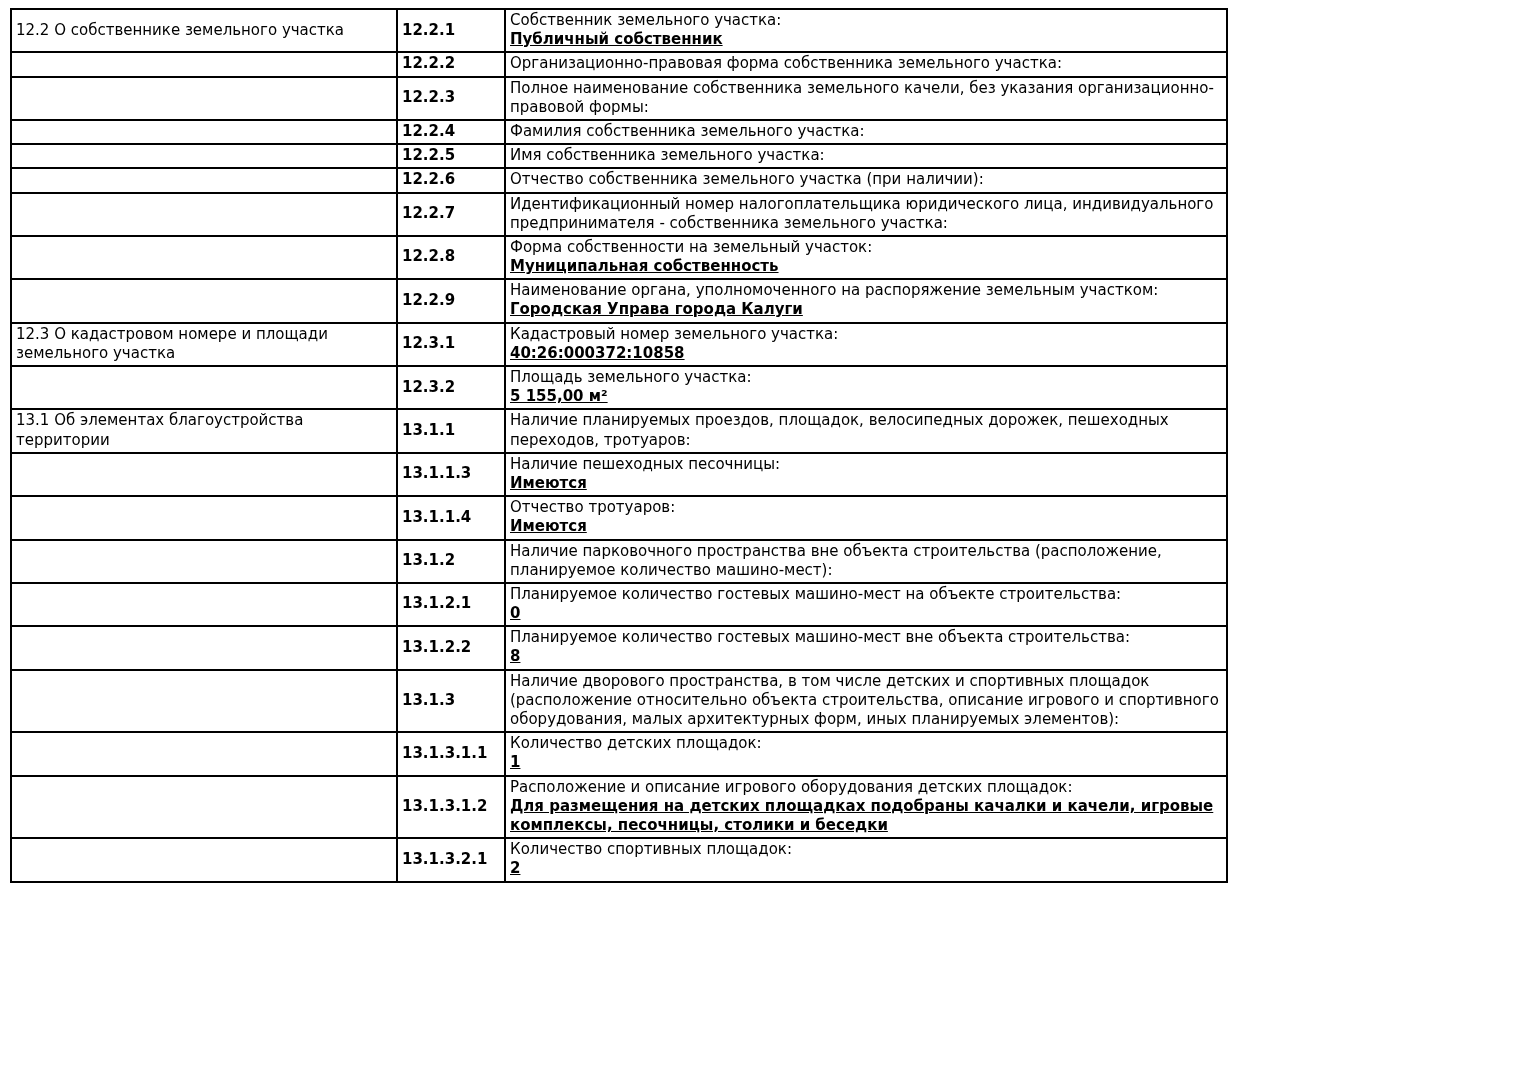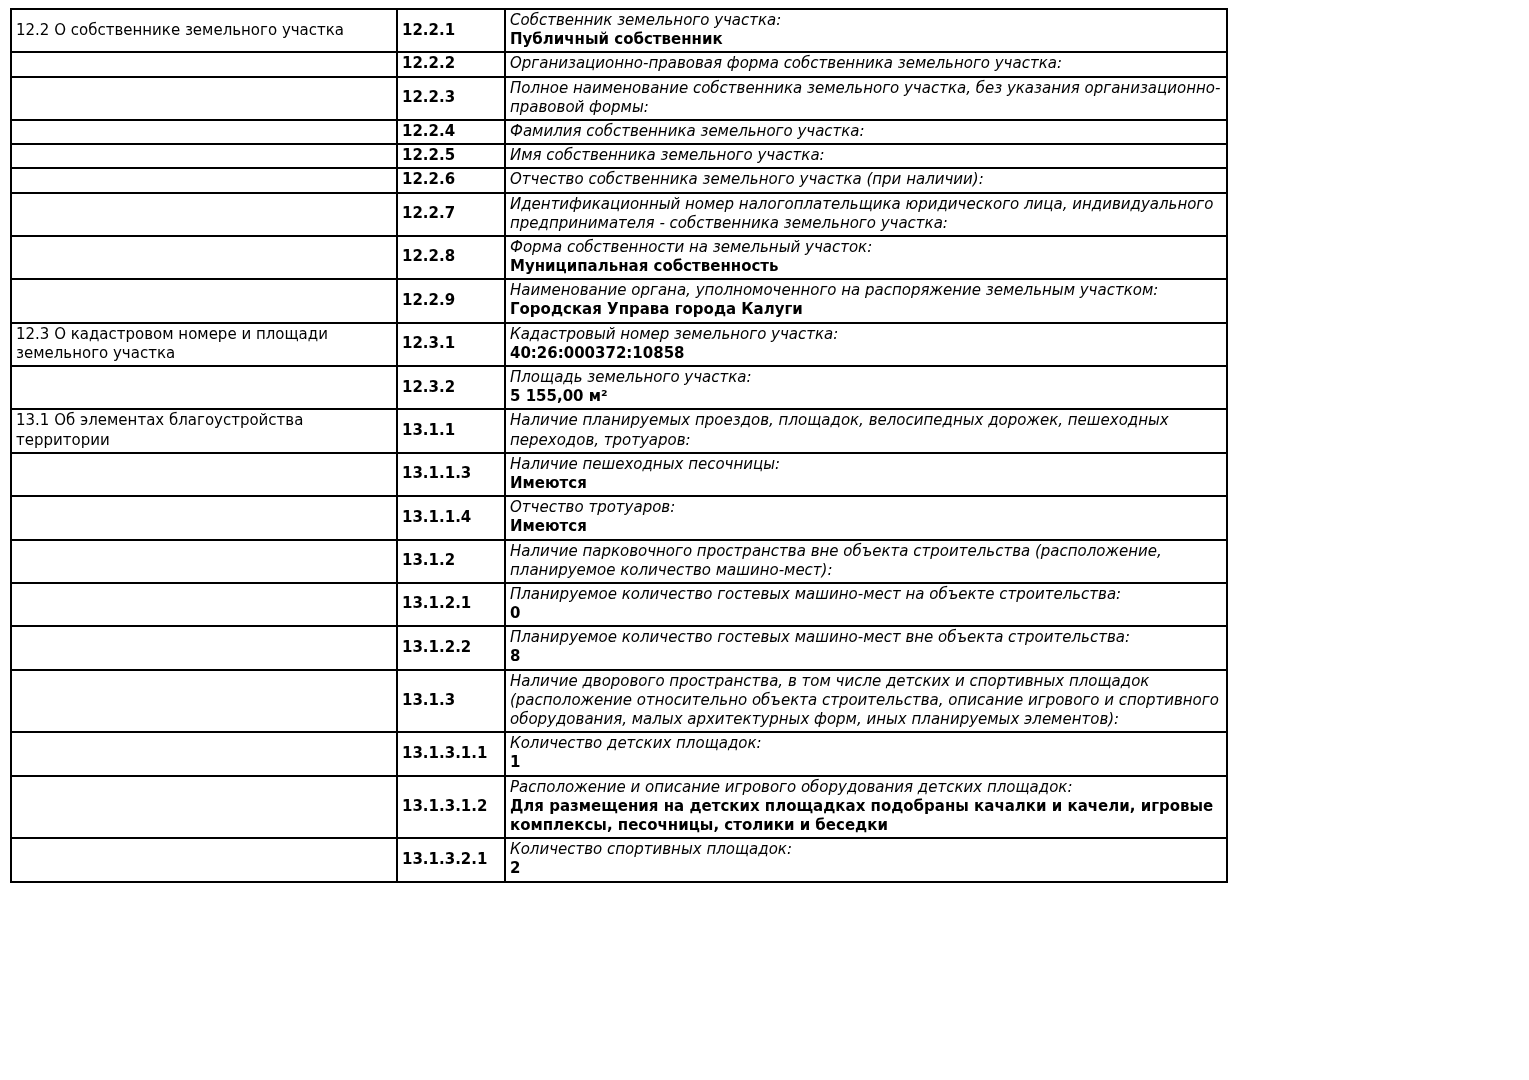--- a/index.html
+++ b/index.html
@@ -28,22 +28,22 @@
     font-size: 15px;
     line-height: 1.28;
     vertical-align: middle;
     word-wrap: break-word;
     overflow-wrap: break-word;
   }
   td.c-section { width: 376px; }
   td.c-num     { width: 98px; font-weight: bold; }
   td.c-content {}
   td.c-full    {}
-  .label { font-weight: normal; font-style: italic; }
-  .value { font-weight: bold; }
+  .label { font-weight: normal; }
+  .value { font-weight: bold; text-decoration: underline; }
   .value:empty { display: none; }
 </style>
 </head>
 <body>
 
 <div class="page">
   <table class="decl">
     <tbody id="table-body">
   <tr>
     <td class="c-section">12.2 О собственнике земельного участка</td>
@@ -60,21 +60,21 @@
     <td class="c-content">
       <div class="label">Организационно-правовая форма собственника земельного участка:</div>
 
     </td>
   </tr>
 
   <tr>
     <td class="c-section"></td>
     <td class="c-num">12.2.3</td>
     <td class="c-content">
-      <div class="label">Полное наименование собственника земельного участка, без указания организационно-правовой формы:</div>
+      <div class="label">Полное наименование собственника земельного качели, без указания организационно-правовой формы:</div>
 
     </td>
   </tr>
 
   <tr>
     <td class="c-section"></td>
     <td class="c-num">12.2.4</td>
     <td class="c-content">
       <div class="label">Фамилия собственника земельного участка:</div>
 

